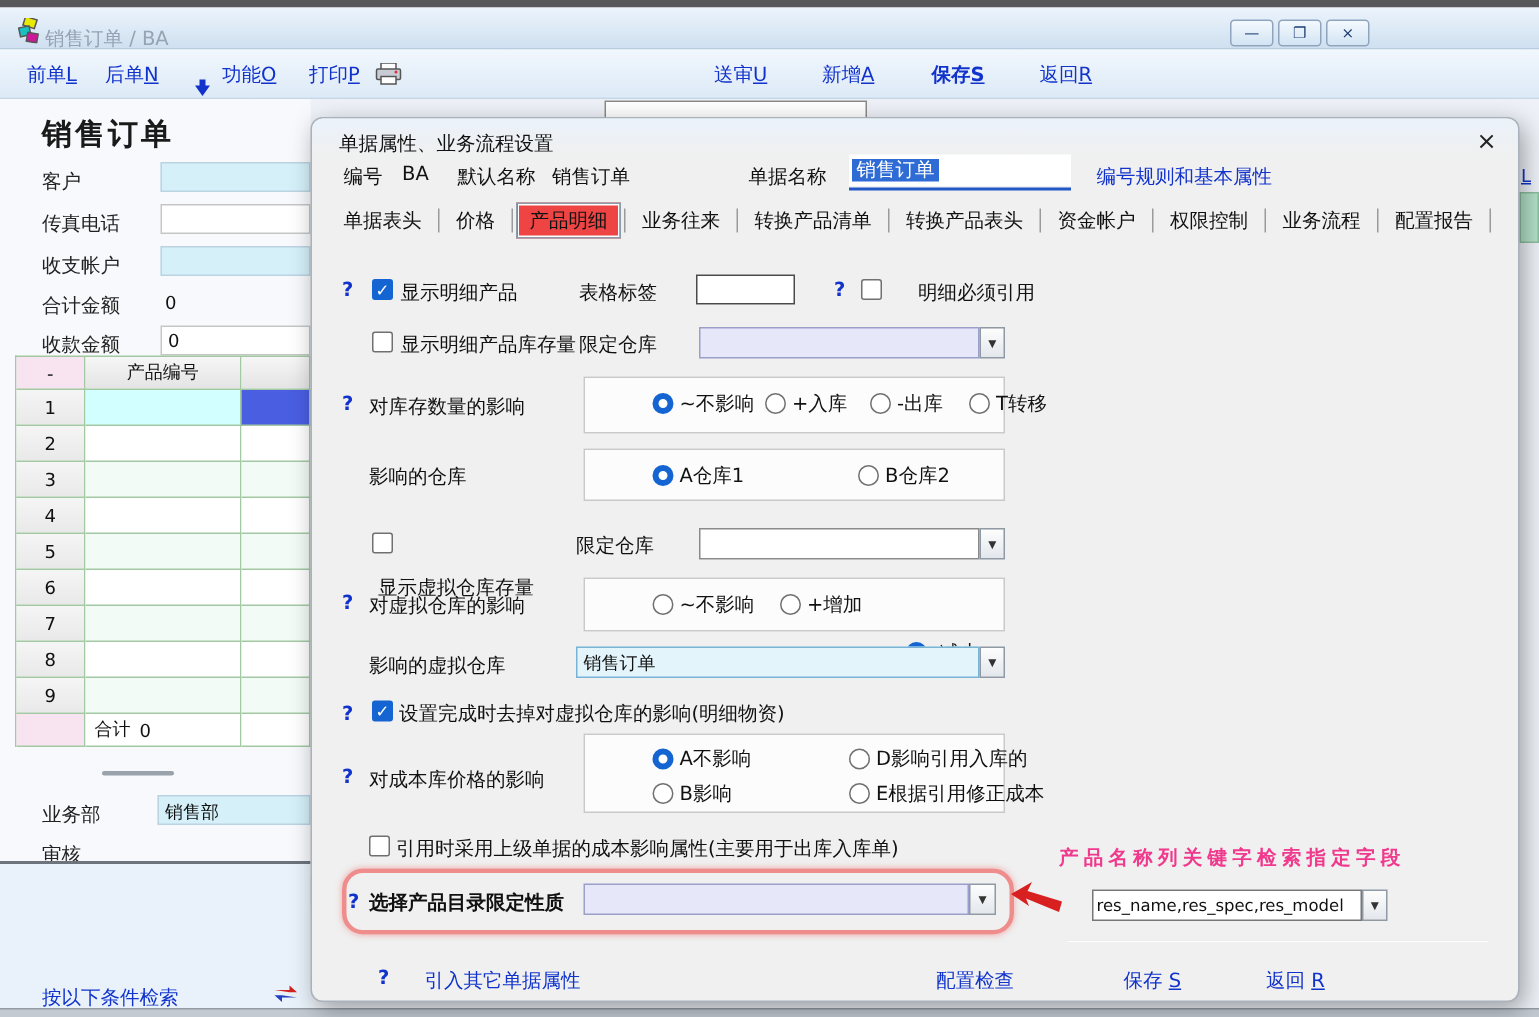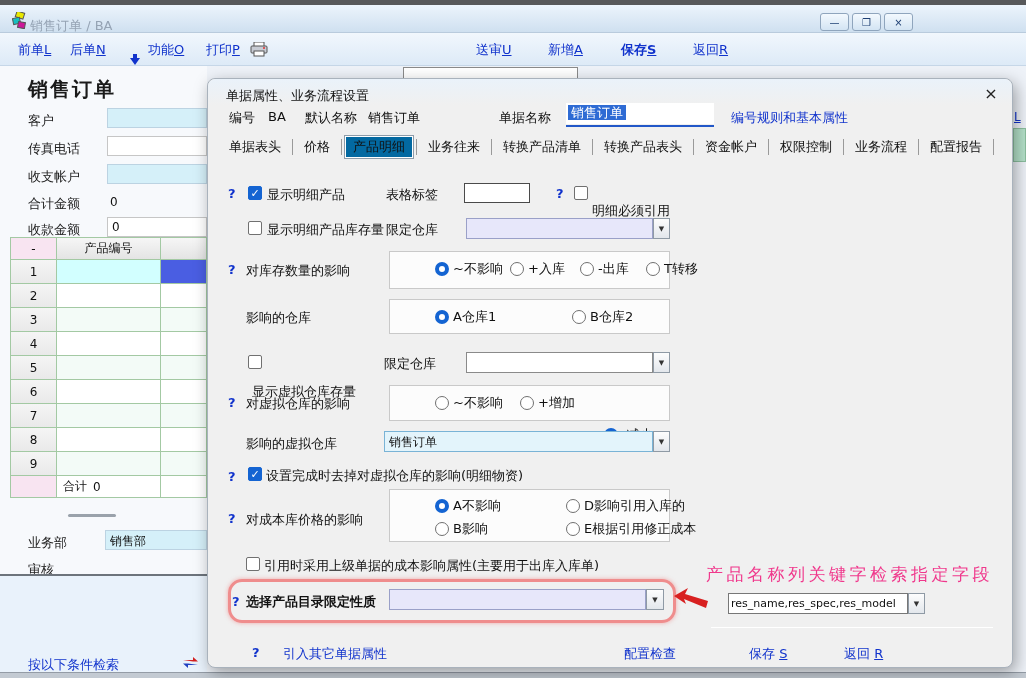--- a/index.html
+++ b/index.html
@@ -60,42 +60,42 @@
   #dlgtitle { left:18px; top:8px; font-size:13px; color:#111; }
   #dlgclose { left:770px; top:4px; width:26px; height:20px; display:flex; align-items:center;
       justify-content:center; font-size:16px; color:#222; cursor:pointer; }
   .dtext { font-size:13px; }
   #nameinput { left:358px; top:24px; width:148px; height:21px; background:#fff; padding:1px 2px; }
   #namesel { background:#2e6bd4; color:#fff; padding:0 3px; font-size:13px; }
   #nameunderline { left:358px; top:46px; width:148px; height:2px; background:#2257c8; }
 
   #dlgtabs { left:12px; top:55px; display:flex; align-items:center; height:26px; }
   .dtab { padding:3px 9px; font-size:13px; white-space:nowrap; cursor:pointer; }
-  .dtab.active { background:#0369a1; border:1px solid #8d9caa; box-shadow:inset 0 0 0 1px #fff; padding:2px 8px; }
+  .dtab.active { background:#ef4444; border:1px solid #8d9caa; box-shadow:inset 0 0 0 1px #fff; padding:2px 8px; }
   .tsep { width:1px; height:16px; background:#9a9a9a; margin:0 2px; }
 
   .hq { color:#1133cc; font-size:13px; font-weight:bold; cursor:pointer; }
   .cb { width:14px; height:14px; border:1px solid #707070; border-radius:2px; background:#fff;
         display:flex; align-items:center; justify-content:center; cursor:pointer; }
   .cb.checked { background:#1464d2; border-color:#1464d2; }
   .cbmark { color:#fff; font-size:11px; line-height:1; }
   .radio { width:14px; height:14px; border:1px solid #707070; border-radius:50%; background:#fff; cursor:pointer; }
   .radio.checked { border:4px solid #1464d2; }
   .ropt { display:flex; align-items:center; gap:4px; position:absolute;padding-left:34px; }
   .gbox { background:#fcfcfc; border:1px solid #c9c9c9; }
   .combo { height:21px; border:1px solid #9aa0c8; background:#e7e7fa; padding:2px 4px; font-size:12px; }
   .combo.white { background:#fff; border-color:#8a8a8a; }
   .combo.cyansel { background:#e3f4fb; border-color:#79b3d6; }
   .dd { width:17px; height:21px; border:1px solid #8f9aa5; background:linear-gradient(180deg,#fdfdfd,#e3e7ec);
         display:flex; align-items:center; justify-content:center; font-size:7px; color:#333; cursor:pointer; }
   .taginput { border:1px solid #4a4a4a; background:#fff; width:66px; height:20px; }
 
   #redrect { left:20px; top:500px; width:448px; height:44px; border:3px solid #ef8d8d; border-radius:14px;
       box-shadow:0 0 4px rgba(240,100,100,.5); pointer-events:none; }
-  #redtext { left:498px; top:484px; color:#f0388c; font-size:17px; font-weight:normal; letter-spacing:3.5px; white-space:nowrap; }
+  #redtext { left:498px; top:484px; color:#f0388c; font-size:13px; font-weight:bold; letter-spacing:3.5px; white-space:nowrap; }
   #rescombo { left:520px; top:514px; width:180px; height:21px; background:#fff; border:1px solid #777;
       font-size:11px; padding:3px 2px; white-space:nowrap; overflow:hidden; }
   #resdd { left:700px; top:514px; }
   #grayline { left:503px; top:548px; width:282px; height:1px; background:#bfbfbf; border-bottom:1px solid #fff; }
 
   #rightsliver-link { left:1014px; top:110px; font-size:12px; }
   #rightsliver-cell { left:1013px; top:128px; width:13px; height:34px; background:#b4e1c9; border:1px solid #8cbf9f; }
   #bottomstrip { left:0; top:672px; width:1026px; height:6px; background:#c3cad2; border-top:1px solid #949ca6; }
 
   .tabrow-item { font-size:13px; }
@@ -311,21 +311,21 @@
 
     <span class="abs hq" style="left:20px;top:107px;">?</span>
     <span class="abs cb checked" style="left:40px;top:107px;">
         <span class="cbmark">✓</span>
       </span>
     <span class="abs dtext" style="left:59px;top:107px;">显示明细产品</span>
     <span class="abs dtext" style="left:178px;top:107px;">表格标签</span>
     <div class="abs taginput" style="left:256px;top:104px;"></div>
     <span class="abs hq" style="left:348px;top:107px;">?</span>
     <span class="abs cb" style="left:366px;top:107px;"></span>
-    <span class="abs dtext" style="left:384px;top:107px;margin-top:16px;">明细必须引用</span>
+    <span class="abs dtext" style="left:404px;top:107px;">明细必须引用</span>
 
     <span class="abs cb" style="left:40px;top:142px;"></span>
     <span class="abs dtext" style="left:59px;top:142px;">显示明细产品库存量</span>
     <span class="abs dtext" style="left:178px;top:142px;">限定仓库</span>
     <div class="abs combo" style="left:258px;top:139px;width:187px;"></div>
     <div class="abs dd" style="left:445px;top:139px;">
         <span>▼</span>
       </div>
 
     <span class="abs hq" style="left:20px;top:183px;">?</span>

